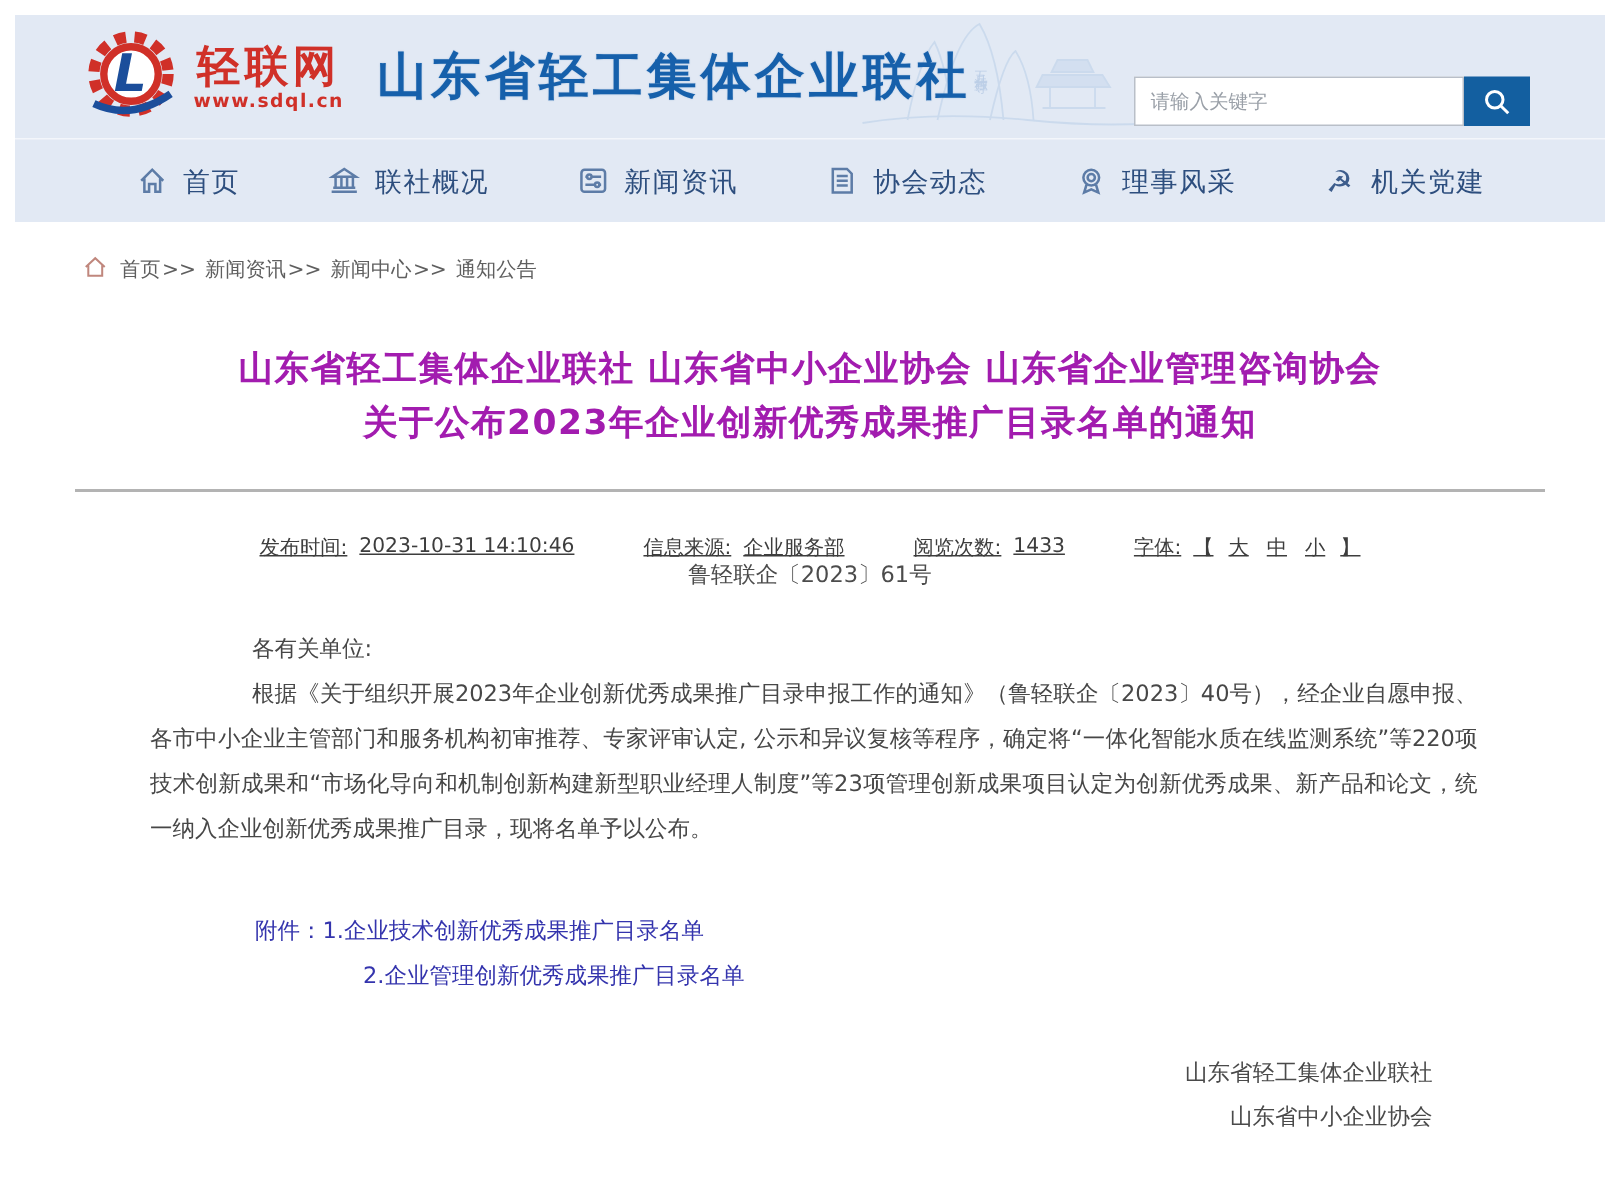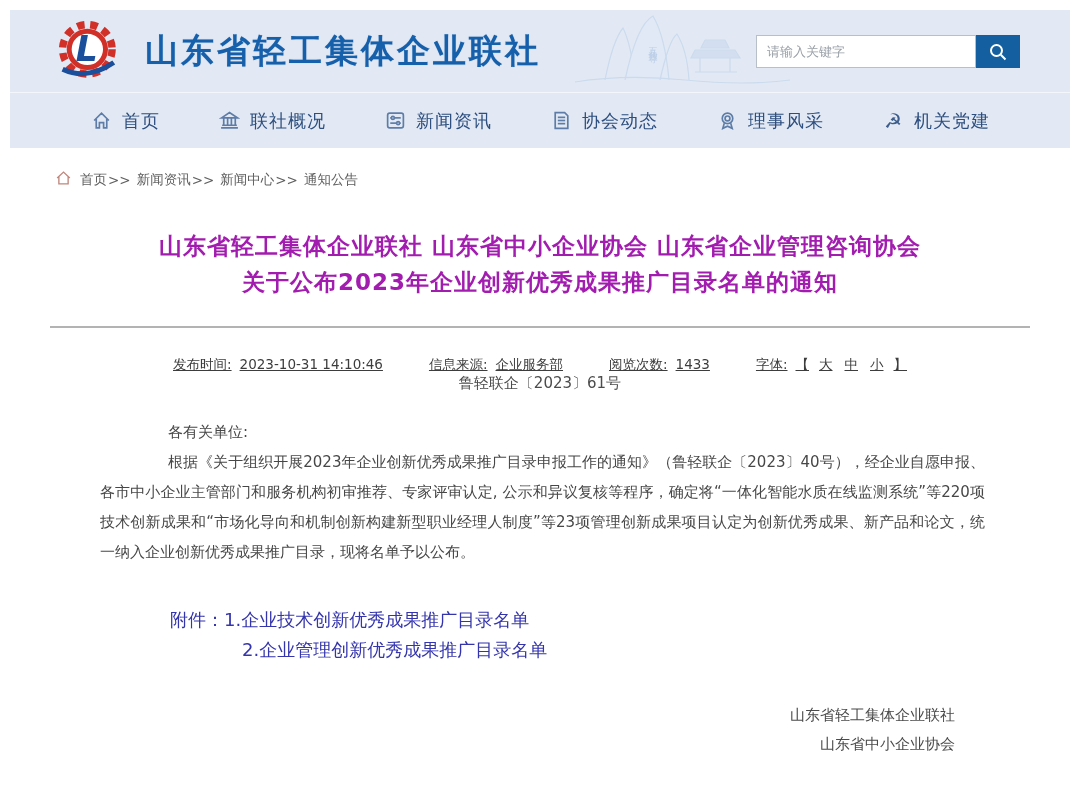--- a/index.html
+++ b/index.html
@@ -10,21 +10,21 @@
   
   .header { position:relative; width:100%; height:82px; background:#e2e9f4; overflow:hidden; }
   .watermark { position:absolute; left:555px; top:0; width:230px; height:82px; opacity:.55; pointer-events:none; }
   .logo-wrap { position:absolute; left:45px; top:8px; display:flex; align-items:center; }
   .logo-mark { width:68px; height:66px; }
   .brand-block { margin-left:6px; text-align:center; }
   .brand-name { font-size:29px; font-weight:bold; color:#d03028; letter-spacing:3px; line-height:30px; }
   .brand-url  { font-size:12.5px; font-weight:bold; color:#d03028; letter-spacing:1px; }
   .site-title { margin-left:22px; font-size:33px; font-weight:bold; color:#1660ab; letter-spacing:3px;
     text-shadow:0 0 1px rgba(22,96,171,.35); }
-  .search-box { position:absolute; right:50px; top:25px; display:flex; height:33px; }
+  .search-box { position:absolute; right:50px; top:41px; display:flex; height:33px; }
   .search-input { width:220px; height:33px; border:1px solid #b9bfc8; background:#ffffff;
     font-size:13px; color:#333; padding:0 10px; outline:none; }
   .search-input::placeholder { color:#9aa0a8; }
   .search-btn { width:44px; height:33px; background:#135fa0; border:none; cursor:pointer;
     display:flex; align-items:center; justify-content:center; }
 
   
   .nav { width:100%; height:56px; background:#e2e9f4; display:flex; align-items:center;
     justify-content:space-between; padding:0 80px; border-top:1px solid rgba(255,255,255,.6); }
   .nav-item { display:flex; align-items:center; gap:10px; cursor:pointer; }
@@ -48,21 +48,21 @@
   .meta b { font-weight:normal; }
   .meta .seg { display:flex; gap:8px;text-decoration:underline; }
   .font-sizer span.sz { cursor:pointer; margin:0 2px; }
   .doc-number { text-align:center; font-size:15px; color:#4c4c4c; }
 
   .body-text { margin:24px 85px 0 90px; font-size:15px; color:#474747; line-height:30px;
     text-align:justify; }
   .salutation { text-indent:68px; }
   .main-para { margin-top:0; text-indent:68px; }
 
-  .attachments { margin:38px 0 0 160px; font-size:18px; line-height:30px; color:#3434ad; }
+  .attachments { margin:38px 0 0 160px; font-size:15px; line-height:30px; color:#3434ad; }
   .attach-row { display:flex; }
   .attach-label { color:#3434ad; white-space:pre; }
   .attach-link { color:#3434ad; cursor:pointer; }
   .attach-row.second { margin-left:72px; }
 
   .signatures { margin:36px 115px 0 0; text-align:right; font-size:15px; color:#4a4a4a;
     line-height:29px; }
   .sig-line { margin-bottom:0; }
 </style>
 </head>
@@ -84,20 +84,24 @@
       <text x="88" y="30" font-size="9" fill="#9db9dd" writing-mode="tb" letter-spacing="2">五岳独尊</text>
     </svg>
 
     <div class="logo-wrap">
       <svg class="logo-mark" viewBox="0 0 80 80">
         <circle cx="38" cy="38" r="30" stroke="#d03028" stroke-width="9" fill="none" stroke-dasharray="9 7"></circle>
         <circle cx="38" cy="38" r="22" stroke="#d03028" stroke-width="6" fill="#ffffff"></circle>
         <text x="24" y="52" font-size="42" font-style="italic" font-weight="bold" fill="#1b4e9b">L</text>
         <path d="M8 62 Q38 76 70 54" stroke="#1b4e9b" stroke-width="6" fill="none"></path>
       </svg>
+      <div class="brand-block">
+        <div class="brand-name">轻联网</div>
+        <div class="brand-url">www.sdql.cn</div>
+      </div>
       <div class="site-title">山东省轻工集体企业联社</div>
     </div>
 
     <div class="search-box">
       <input class="search-input" type="text" placeholder="请输入关键字" style="">
       <button class="search-btn">
         <svg width="20" height="20" viewBox="0 0 20 20">
           <circle cx="8.5" cy="8.5" r="5.5" stroke="#ffffff" stroke-width="2" fill="none"></circle>
           <line x1="12.8" y1="12.8" x2="17.5" y2="17.5" stroke="#ffffff" stroke-width="2"></line>
         </svg>

